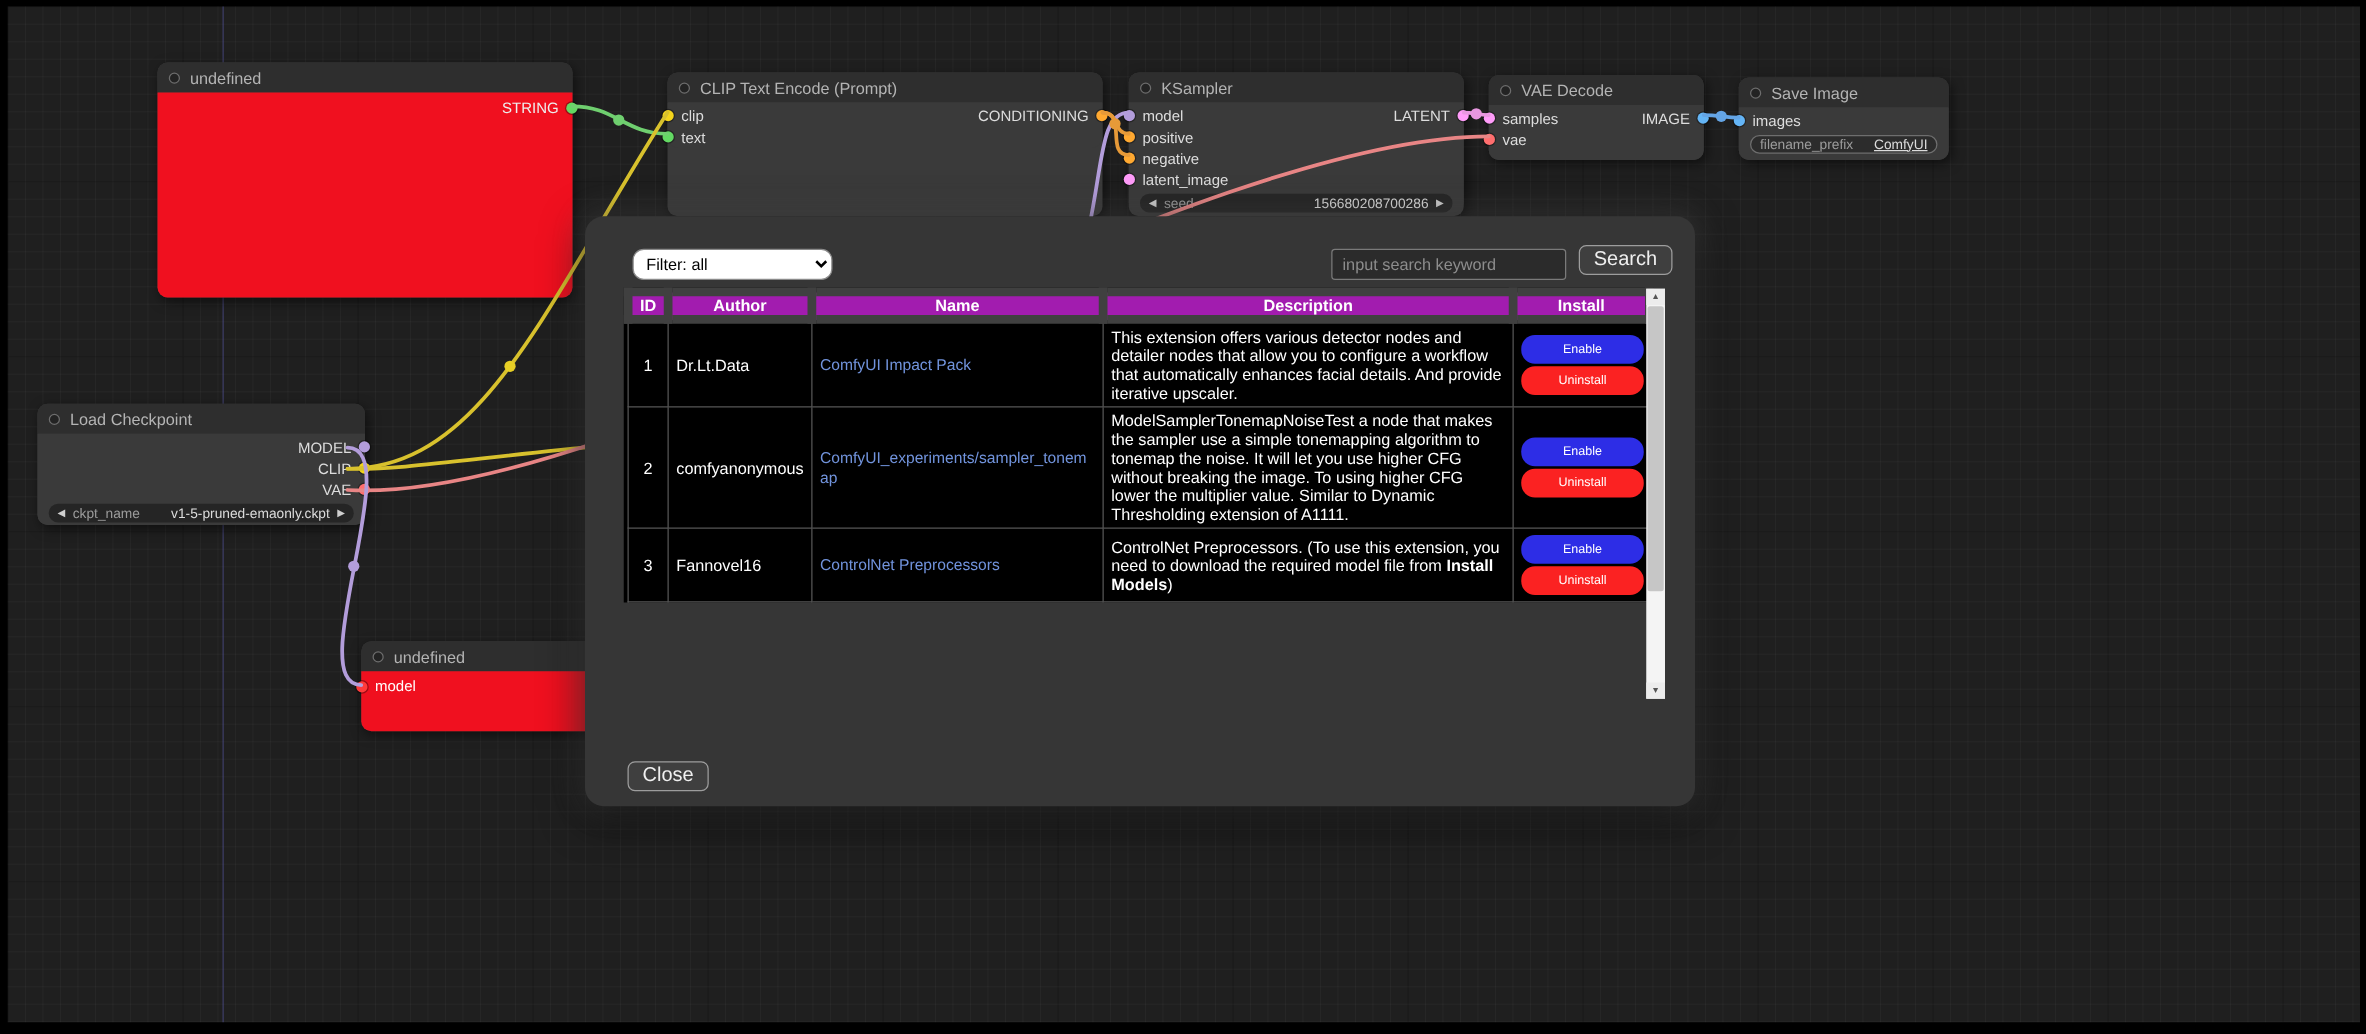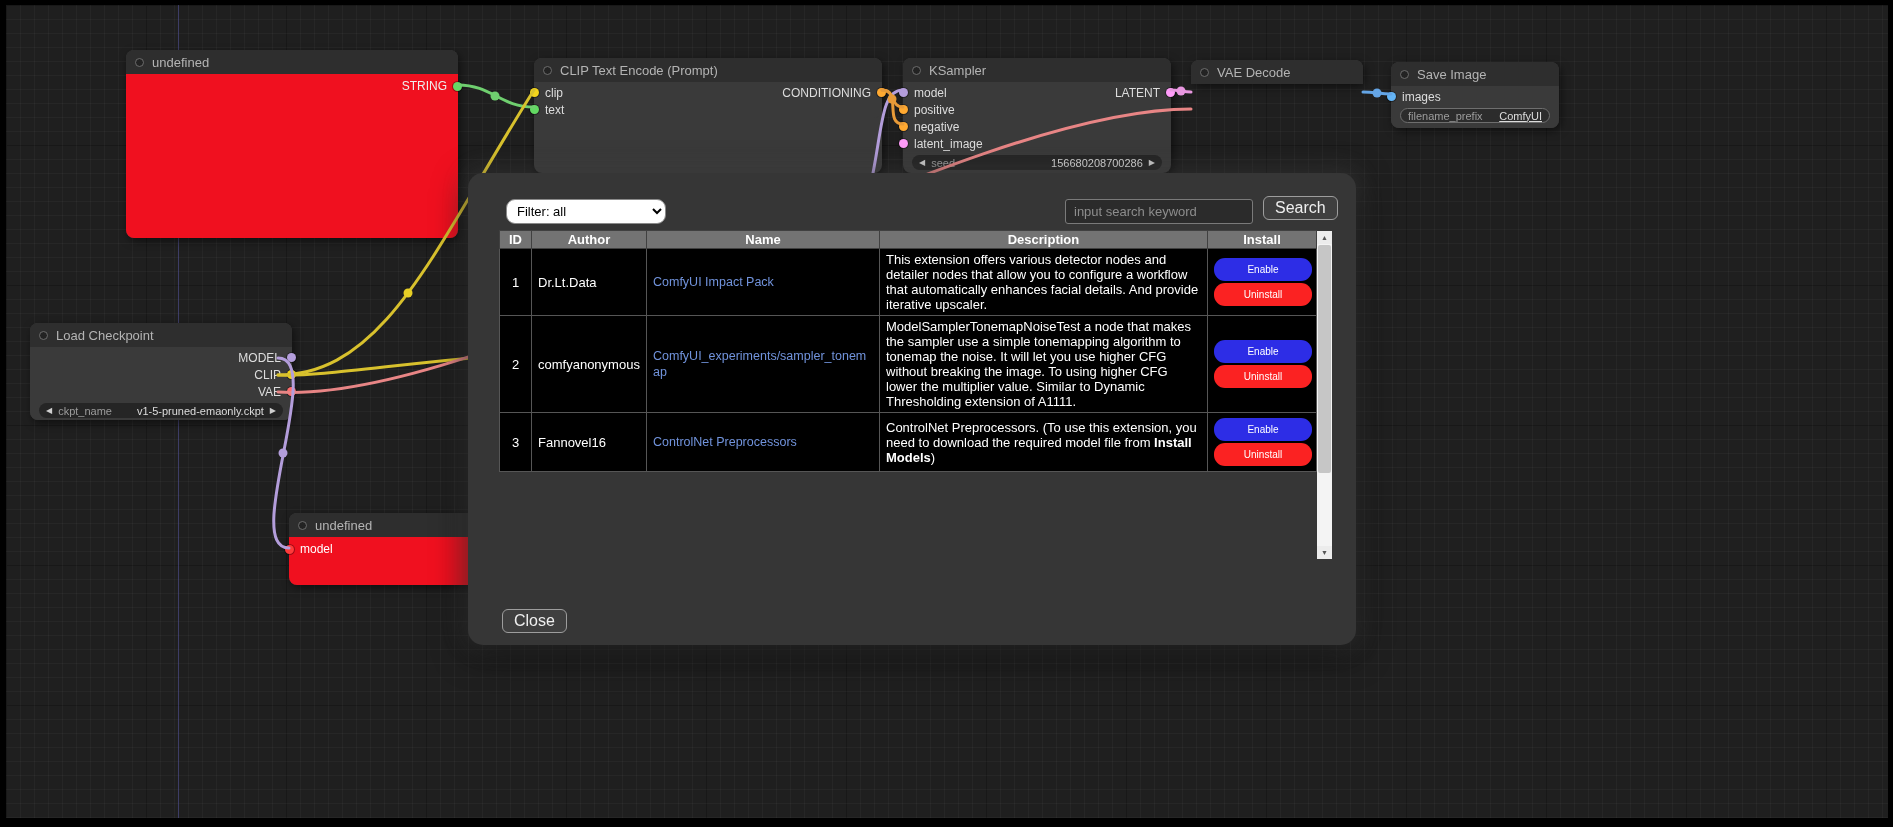--- a/index.html
+++ b/index.html
@@ -71,22 +71,22 @@
     font-size:13px; padding:0 8px; font-family:inherit; }
   .search-input::placeholder { color:#8d8d8d; }
   .ui-btn { background:#3f3f3f; border:1px solid #9d9d9d; border-radius:6px;
     color:#efefef; font-size:16px; padding:2px 11px; font-family:inherit; cursor:pointer; }
   #search-btn { position:absolute; left:795px; top:23px; }
   #close-btn  { position:absolute; left:34px;  top:436px; }
 
   .mgr-table { position:absolute; left:31px; top:57px; width:817px;
     border-collapse:collapse; table-layout:fixed; background:#000;
     color:#fff; font-size:13px; }
-  .mgr-table th { background:#737373; color:#fff; font-weight:bold; font-size:13px;
-    height:18px; border:1px solid #404040; text-align:center; padding:0 2px; }
+  .mgr-table th { background:#a21caf; color:#fff; font-weight:bold; font-size:13px;
+    height:18px; border:7px solid #404040; text-align:center; padding:0 2px; }
   .mgr-table td { border:1px solid #565656; padding:3px 6px; vertical-align:middle;
     line-height:15px; background:#000; }
   .col-id{width:32px;} .col-author{width:115px;} .col-name{width:233px;}
   .col-desc{width:328px;} .col-install{width:109px;}
   td.cell-id { text-align:center; }
   td.cell-name a { color:#7193dc; font-weight:normal; text-decoration:none;
     font-size:12.5px; word-break:break-all; }
   td.cell-desc { font-size:13px; }
   .btn-install { display:block; width:98px; height:23px; margin:2px auto;
     color:#fff; border:none; border-radius:11px; font-size:10px;
@@ -188,20 +188,38 @@
         <span class="wvalue">156680208700286</span>
         <span class="arrow">▶</span>
       </div>
     </div>
   </div>
 
   <div class="node" style="left:1185px; top:55px; width:172px;">
     <div class="node-header">
       <span class="collapse-dot"></span>
       <span>VAE Decode</span>
+    </div>
+    <div class="node-body" style="height:44px;">
+      <div class="row both">
+        <span class="grp">
+          <span class="dot in-dot c-latent"></span>
+          <span>samples</span>
+        </span>
+        <span class="grp">
+          <span>IMAGE</span>
+          <span class="dot out-dot c-image"></span>
+        </span>
+      </div>
+      <div class="row">
+          <span class="grp">
+        <span class="dot in-dot c-vae"></span>
+        <span>vae</span>
+      </span>
+        </div>
     </div>
   </div>
 
   <div class="node" style="left:1385px; top:57px; width:168px;">
     <div class="node-header">
       <span class="collapse-dot"></span>
       <span>Save Image</span>
     </div>
     <div class="node-body" style="height:42px;">
       <div class="row">

